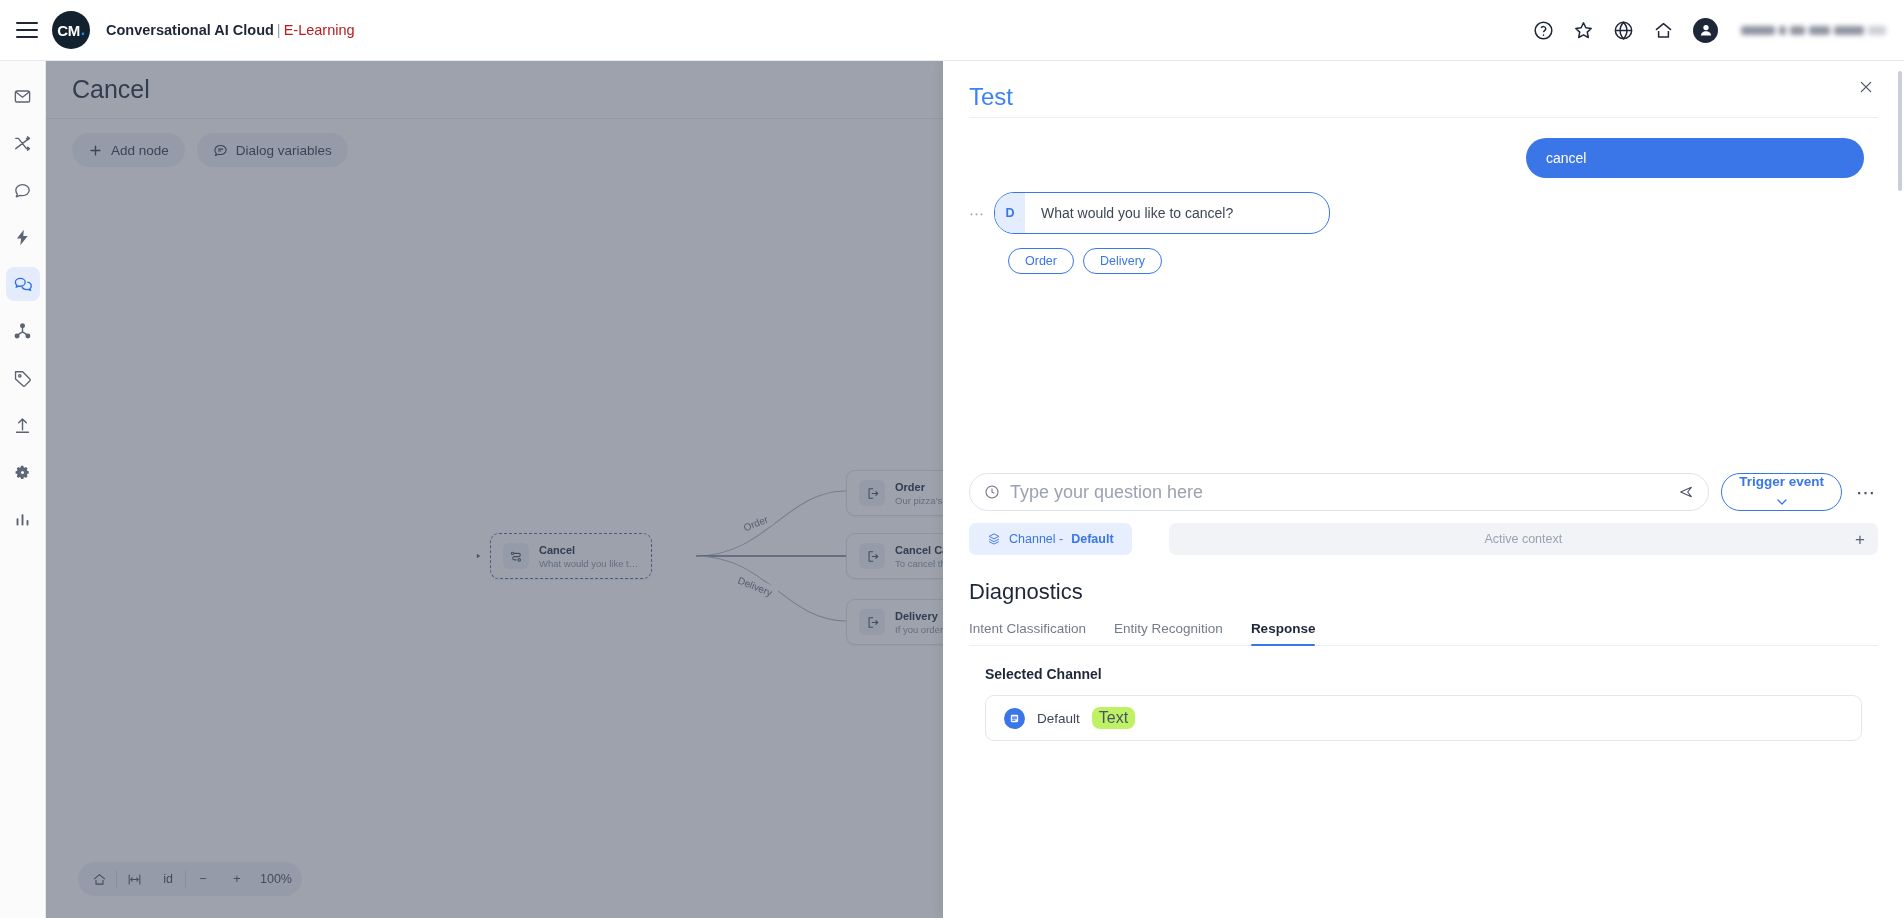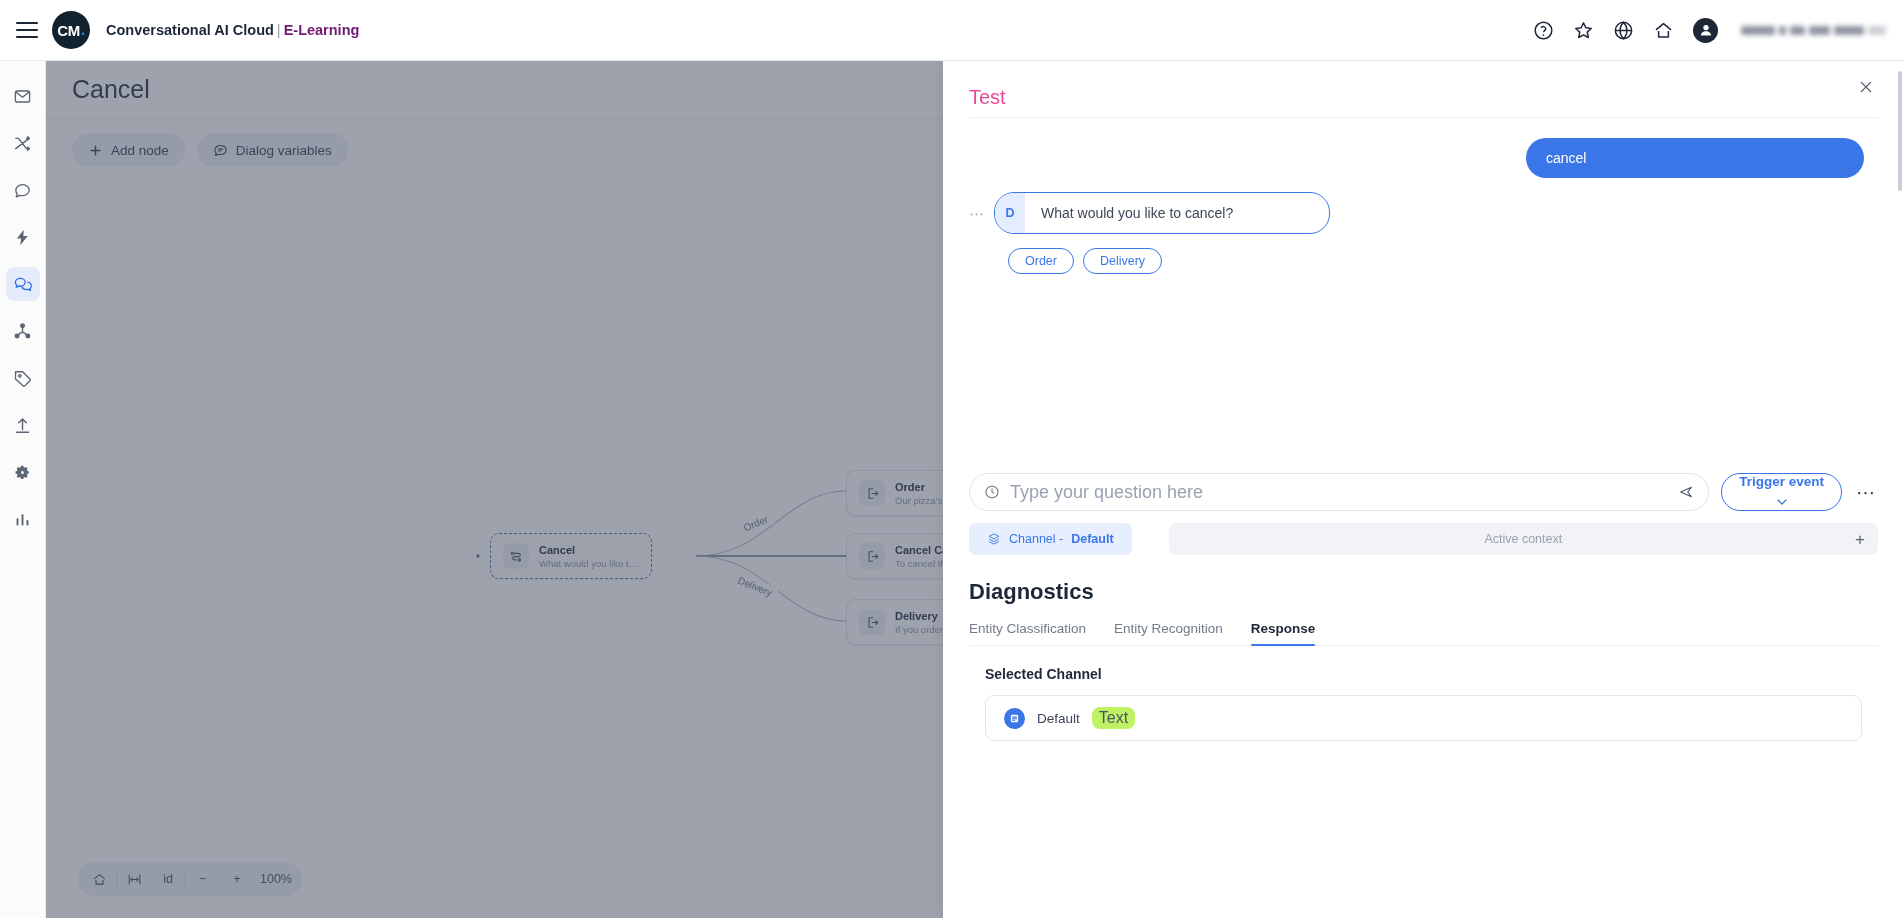--- a/index.html
+++ b/index.html
@@ -23,21 +23,21 @@
   .hamburger i { display: block; height: 2px; background: #1d2738; border-radius: 1px; }
   .cm-logo {
     width: 38px; height: 38px; border-radius: 50%;
     background: #12222e; color: #fff; display: flex;
     align-items: center; justify-content: center;
     font-size: 15px; font-weight: bold; letter-spacing: -0.5px;
   }
   .cm-logo .dot { color: #0f8aff; font-size: 16px; line-height: 0; margin-left: 1px; }
   .app-title { margin-left: 16px; font-size: 14.5px; color: #1d2738; font-weight: 600; }
   .app-title .sep { color: #98a0ae; font-weight: 400; margin: 0 3px; }
-  .app-title .sub { color: #701a75; font-weight: 700; }
+  .app-title .sub { color: #b91c1c; font-weight: 400; }
   .topbar-right {
     margin-left: auto; margin-right: 18px; display: flex; align-items: center; gap: 19px;
   }
   .tb-icon { width: 21px; height: 21px; cursor: pointer; color: #1d2738; }
   .avatar-ic { width: 25px; height: 25px; border-radius: 50%; background: #1d2738;
     display: flex; align-items: center; justify-content: center; cursor: pointer; }
   .blurred-name {
     display: flex; align-items: center; gap: 4px; margin-left: 4px;
     filter: blur(2.6px); opacity: .78;
   }
@@ -99,21 +99,21 @@
     background: rgba(37,48,70,0.45); z-index: 25; }
 
   
   .panel {
     position: absolute; top: 61px; right: 0; width: 961px; height: 857px;
     background: #fff; z-index: 35; display: flex; flex-direction: column;
     box-shadow: -2px 0 10px rgba(20,30,50,.08);
   }
   .panel-head { height: 56px; display: flex; align-items: center;
     padding: 0 30px 0 26px; position: relative; }
-  .panel-title { font-size: 20px; color: #ec4899; font-weight: 400; margin-top: 16px; }
+  .panel-title { font-size: 24px; color: #3b82f6; font-weight: 400; margin-top: 16px; }
   .panel-x { margin-left: auto; cursor: pointer; color: #4a5468; }
   .panel-x svg { width: 16px; height: 16px; }
   .panel-rule { height: 1px; background: #eceef2; margin: 0 26px; }
 
   .chat { flex: none; height: 355px; padding: 20px 40px 0 26px; overflow: hidden; }
   .msg-row { display: flex; margin-bottom: 14px; }
   .msg-row.user { justify-content: flex-end; }
   .bubble-user {
     background: #3b76e8; color: #fff; border-radius: 20px;
     padding: 12px 20px; font-size: 14px; min-width: 338px; max-width: 340px;
@@ -154,21 +154,21 @@
     padding: 0 18px; font-size: 12.5px; cursor: pointer; }
   .chan-chip b { font-weight: 700; }
   .chan-chip svg { width: 14px; height: 14px; }
   .ctx-box { flex: 1; background: #f1f3f7; border-radius: 7px; height: 32px;
     display: flex; align-items: center; justify-content: center;
     position: relative; font-size: 12.5px; color: #9aa2b1; margin-left: 37px; }
   .ctx-plus { position: absolute; right: 13px; color: #5b6472; font-size: 17px;
     cursor: pointer; line-height: 1; }
 
   .diag { padding: 24px 26px 0 26px; }
-  .diag-title { font-size: 22px; color: #1d2738; font-weight: 700; }
+  .diag-title { font-size: 22px; color: #1d2738; font-weight: 400; }
   .tabs { display: flex; gap: 28px; margin-top: 16px;
     border-bottom: 1px solid #eceef2; }
   .tab { font-size: 13.5px; color: #737c8b; padding-bottom: 9px; cursor: pointer;
     position: relative; }
   .tab.active { color: #1d2738; font-weight: 600; }
   .tab.active::after { content: ""; position: absolute; left: 0; right: 0; bottom: -1px;
     height: 2.5px; background: #3b76e8; border-radius: 2px; }
 
   .sel-wrap { padding: 20px 42px 0 42px; }
   .sel-label { font-size: 14px; color: #1d2738; font-weight: 600; }
@@ -475,21 +475,21 @@
         <div class="ctx-box">
           <span>Active context</span>
           <span class="ctx-plus">+</span>
         </div>
       </div>
     </div>
 
     <div class="diag">
       <div class="diag-title">Diagnostics</div>
       <div class="tabs">
-        <div class="tab">Entity Classification</div>
+        <div class="tab">Intent Classification</div>
         <div class="tab">Entity Recognition</div>
         <div class="tab active">Response</div>
       </div>
     </div>
 
     <div class="sel-wrap">
       <div class="sel-label">Selected Channel</div>
       <div class="sel-card">
         <div class="sel-ic">
           <svg viewBox="0 0 24 24" fill="none" stroke="currentColor" stroke-width="2.2" stroke-linecap="round">

